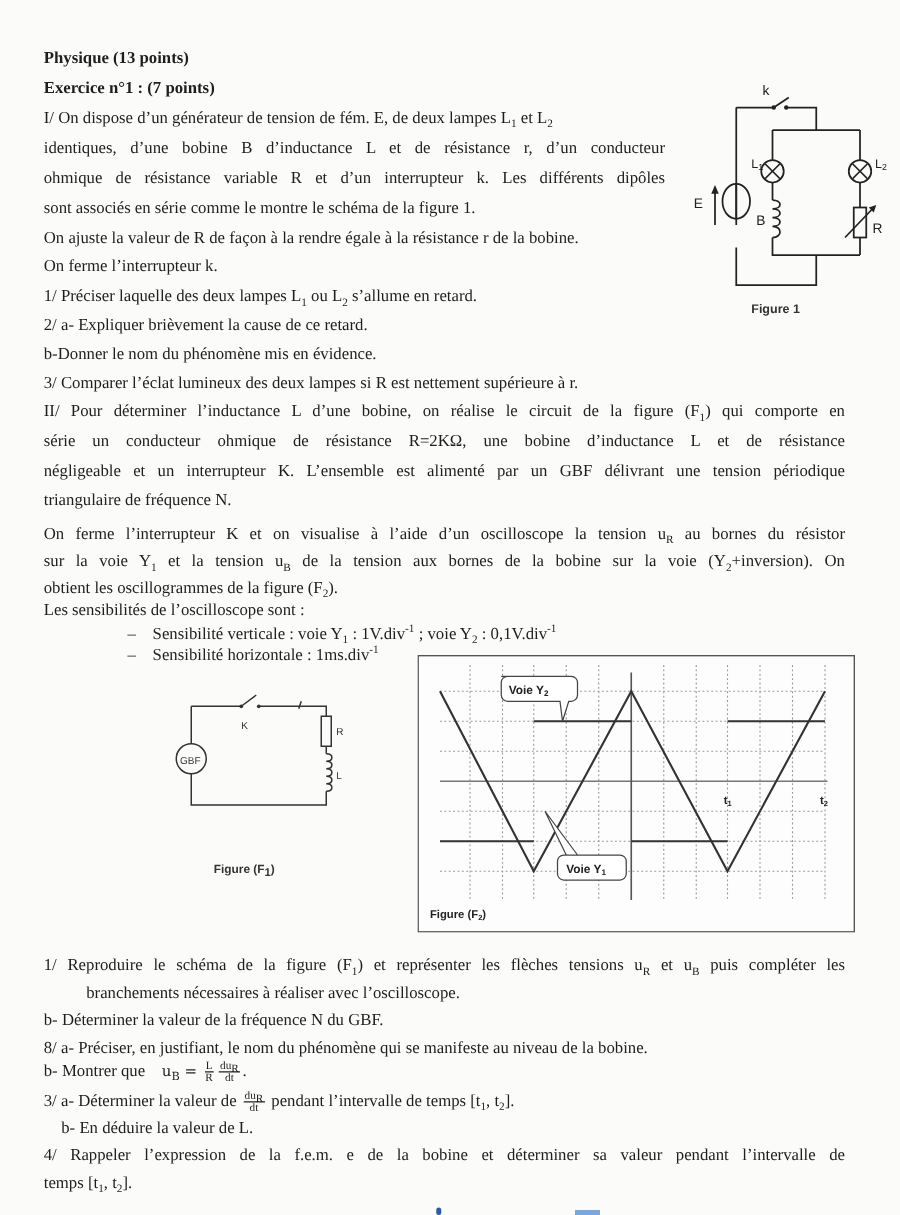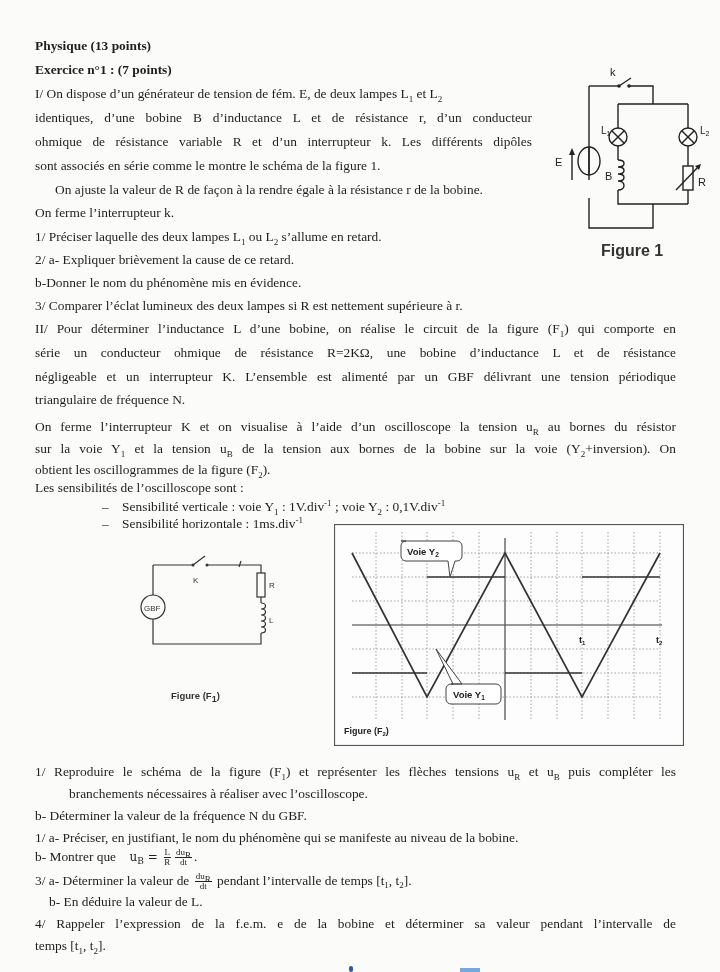--- a/index.html
+++ b/index.html
@@ -8,39 +8,39 @@
     background: #fbfbfa;
     font-family: "Liberation Serif", serif;
     color: #1e1e1e;
     position: relative;
   }
   .abs { position: absolute; }
   .line { position: absolute; left: 35px; font-size: 13.4px; line-height: 16px; white-space: nowrap; }
   .just { width: 641px; text-align: justify; text-align-last: justify; white-space: normal; }
   .bold { font-weight: bold; text-align: center; }
   sub, sup { font-size: 9px; line-height: 0; }
-  .figlabel { font-family: "Liberation Sans", sans-serif; font-size: 16px; font-weight: bold; color: #333; }
+  .figlabel { font-family: "Liberation Sans", sans-serif; font-size: 10px; font-weight: bold; color: #333; }
   .frac { display: inline-flex; flex-direction: column; align-items: center; vertical-align: middle; font-size: 9px; line-height: 9px; margin: 0 2px; }
   .frac .num { border-bottom: 1px solid #222; padding: 0 1px; }
   .math { font-family: "DejaVu Serif", serif; font-size: 12px; text-align: right; }
   svg text { font-family: "Liberation Sans", sans-serif; }
 </style>
 </head>
 <body>
 
 <div class="line bold" style="top:38px;">Physique (13 points)</div>
 <div class="line bold" style="top:62px;">Exercice n°1 : (7 points)</div>
 
 <div class="line" style="top:86px;">
   <span>I/ On dispose d’un générateur de tension de fém. E, de deux lampes L</span><sub>1</sub><span> et L</span><sub>2</sub>
 </div>
 <div class="line" style="top:110px; width:497px; text-align:justify; text-align-last:justify; white-space:normal;">identiques, d’une bobine B d’inductance L et de résistance r, d’un conducteur</div>
 <div class="line" style="top:134px; width:497px; text-align:justify; text-align-last:justify; white-space:normal;">ohmique de résistance variable R et d’un interrupteur k. Les différents dipôles</div>
 <div class="line" style="top:158px;">sont associés en série comme le montre le schéma de la figure 1.</div>
-<div class="line" style="top:182px;margin-left:20px;">On ajuste la valeur de R de façon à la rendre égale à la résistance r de la bobine.</div>
+<div class="line" style="top:182px;">On ajuste la valeur de R de façon à la rendre égale à la résistance r de la bobine.</div>
 <div class="line" style="top:205px;">On ferme l’interrupteur k.</div>
 
 <div class="line" style="top:229px;">
   <span>1/ Préciser laquelle des deux lampes L</span><sub>1</sub><span> ou L</span><sub>2</sub><span> s’allume en retard.</span>
 </div>
 <div class="line" style="top:252px;">2/ a- Expliquer brièvement la cause de ce retard.</div>
 <div class="line" style="top:275px;">b-Donner le nom du phénomène mis en évidence.</div>
 <div class="line" style="top:298px;">3/ Comparer l’éclat lumineux des deux lampes si R est nettement supérieure à r.</div>
 
 <div class="abs" style="left:545px; top:56px; width:175px; height:200px;">
@@ -197,21 +197,21 @@
 
     <text x="10" y="210" font-size="9" font-weight="bold" fill="#222"><tspan>Figure  (F</tspan><tspan font-size="6" dy="2">2</tspan><tspan dy="-2">)</tspan></text>
   </svg>
 </div>
 
 <div class="line just" style="top:764px;">
   <span>1/ Reproduire le schéma de la figure (F</span><sub>1</sub><span>) et représenter les flèches tensions u</span><sub>R</sub><span> et u</span><sub>B</sub><span> puis compléter les</span>
 </div>
 <div class="line" style="top:786px;padding-left:34px;">branchements nécessaires à réaliser avec l’oscilloscope.</div>
 <div class="line" style="top:808px;">b- Déterminer la valeur de la fréquence N du GBF.</div>
-<div class="line" style="top:830px;">1/ a- Préciser, en justifiant, le nom du phénomène qui se manifeste au niveau de la bobine.</div>
+<div class="line" style="top:830px;">8/ a- Préciser, en justifiant, le nom du phénomène qui se manifeste au niveau de la bobine.</div>
 <div class="line" style="top:848px;">
   <span>b- Montrer que</span>&nbsp;&nbsp;&nbsp;&nbsp;<span class="math"><span>u</span><sub>B</sub><span> = </span></span><span class="frac">
       <span class="num">L</span>
       <span>R</span>
     </span><span class="frac">
       <span class="num"><span>du</span><sub>R</sub></span>
       <span>dt</span>
     </span><span>.</span>
 </div>
 <div class="line" style="top:872px;">

